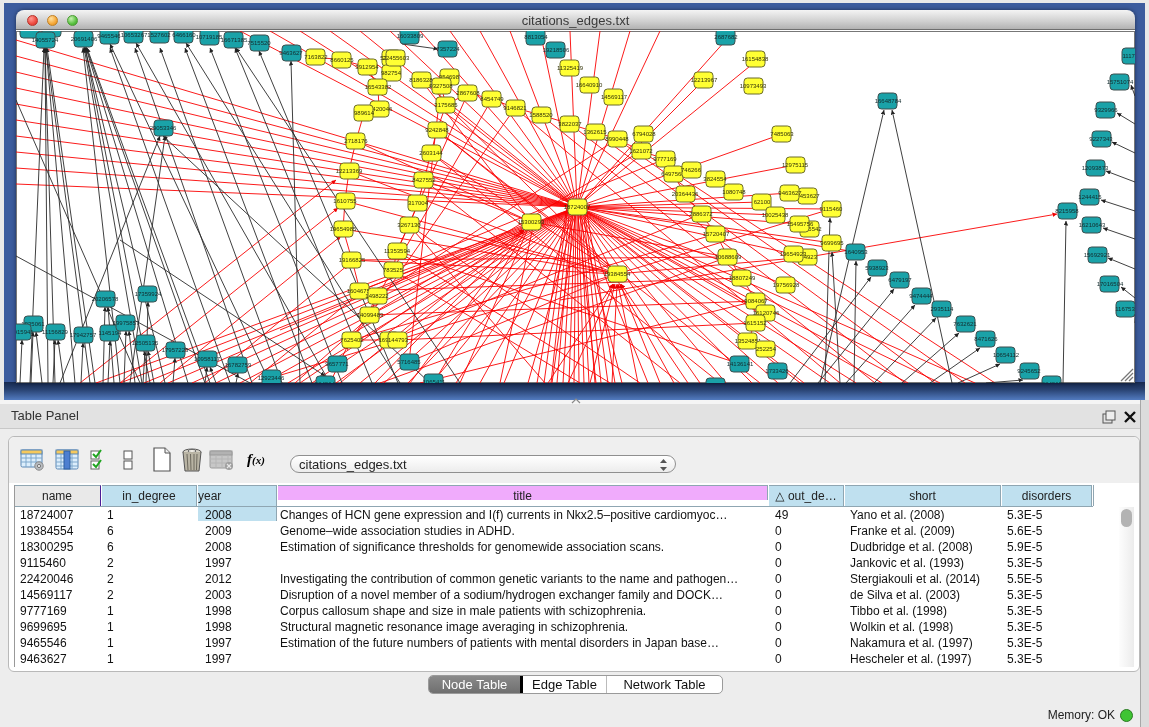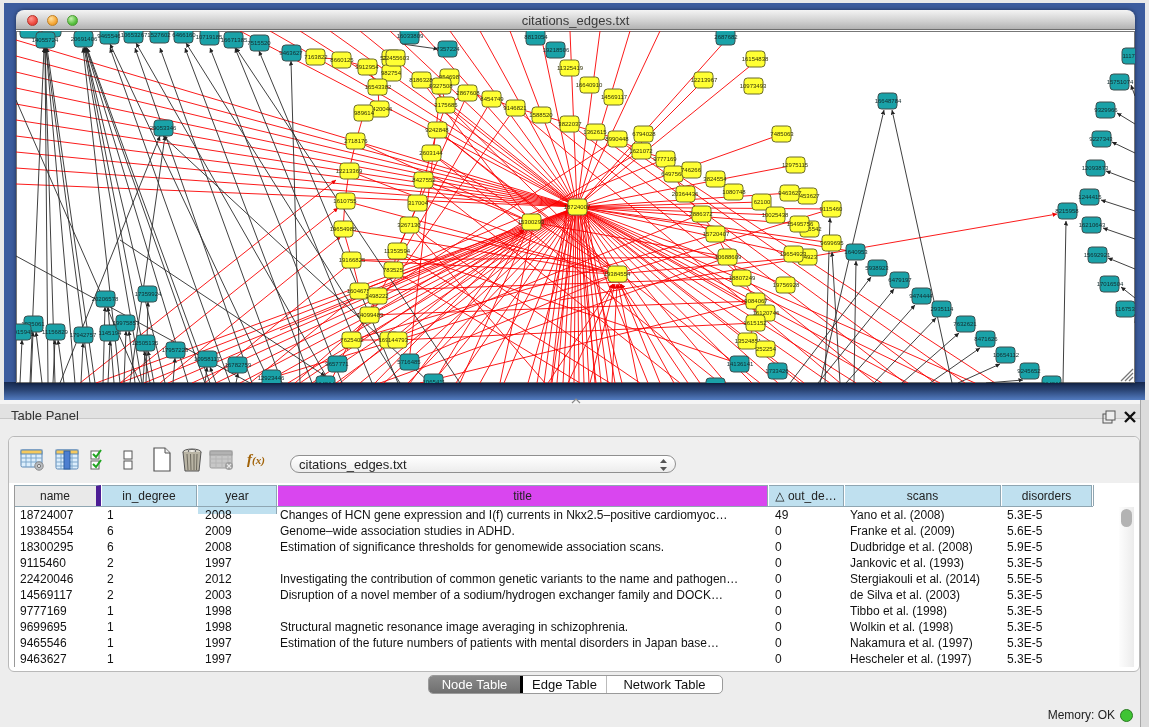--- a/index.html
+++ b/index.html
@@ -828,21 +828,21 @@
         <line x1="1129" y1="381" x2="1133" y2="377"></line>
       </g>
 </g>
 </svg>
 
 <div class="abs" style="left:0;top:400px;width:1149px;height:327px;background:#ededed"></div>
 <div class="abs" style="left:0;top:400px;width:1149px;height:4px;background:#f5f5f5"></div>
 <svg class="abs" style="left:570px;top:398px" width="12" height="6" viewBox="0 0 12 6">
     <path d="M2 5 L6 1 L10 5" stroke="#8a8a8a" stroke-width="1.2" fill="none"></path>
   </svg>
-<div class="abs" style="left:0;top:404px;width:1149px;height:15px;background:#e2e2e2;border-bottom:1px solid #c8c8c8">
+<div class="abs" style="left:0;top:404px;width:1149px;height:25px;background:#e2e2e2;border-bottom:1px solid #c8c8c8">
   <div style="position:absolute;left:11px;top:4px;font-size:13px;color:#333">Table Panel</div>
   <svg width="14" height="14" style="position:absolute;left:1102px;top:6px" viewBox="0 0 14 14">
     <rect x="1" y="4" width="9" height="9" fill="none" stroke="#555"></rect>
       <rect x="4" y="1" width="9" height="9" fill="#eee" stroke="#555"></rect>
   </svg>
   <svg width="14" height="14" style="position:absolute;left:1123px;top:6px" viewBox="0 0 14 14">
     <path d="M2 2 L12 12 M12 2 L2 12" stroke="#111" stroke-width="2.4"></path>
   </svg>
 </div>
 
@@ -905,37 +905,37 @@
       <g stroke="#b5b5b5">
         <line x1="1" y1="11" x2="23" y2="11"></line>
         <line x1="1" y1="15" x2="23" y2="15"></line>
         <line x1="7" y1="7" x2="7" y2="20"></line>
         <line x1="13" y1="7" x2="13" y2="20"></line>
         <line x1="19" y1="7" x2="19" y2="20"></line>
       </g>
       <circle cx="20" cy="18" r="4" fill="#9f9f9f"></circle>
       <path d="M18 16 L22 20 M22 16 L18 20" stroke="#e7e7e7" stroke-width="1.2"></path>
     </svg></div>
-<div class="abs" style="left:247px;top:451px;font-family:'Liberation Serif',serif;font-style:italic;font-weight:bold;font-size:15px;color:#a16207">f<span style="font-size:11px">(x)</span></div>
+<div class="abs" style="left:247px;top:451px;font-family:'Liberation Serif',serif;font-style:italic;font-weight:bold;font-size:15px;color:#000000">f<span style="font-size:11px">(x)</span></div>
 
 <div class="abs" style="left:290px;top:455px;width:386px;height:18px;border:1px solid #8f8f8f;border-radius:9px;background:linear-gradient(180deg,#fff,#ececec);font-size:13px;color:#222;line-height:17px;padding-left:8px">citations_edges.txt
   <svg width="9" height="12" style="position:absolute;right:7px;top:3px" viewBox="0 0 9 12">
       <path d="M4.5 0 L8 4 L1 4 z" fill="#555"></path>
       <path d="M4.5 12 L8 8 L1 8 z" fill="#555"></path>
     </svg>
 </div>
 
 <div class="abs" style="left:0px;top:485px;width:1149px;height:183px">
   <div style="position:absolute;left:0;top:0;width:1149px;height:0"></div>
-  <div style="position:absolute;left:14px;top:0;width:87px;height:21px;background:#e9e9e9;border-right:5px solid #4c1d95;border-top:1px solid #8fa6b2;line-height:21px;text-align:center;font-size:12px;color:#222">name</div>
+  <div style="position:absolute;left:14px;top:0;width:87px;height:21px;background:#e9e9e9;border-right:1px solid #4c1d95;border-top:1px solid #8fa6b2;line-height:21px;text-align:center;font-size:12px;color:#222">name</div>
     <div style="position:absolute;left:102px;top:0;width:95px;height:21px;background:#bfe0ef;border-right:1px solid #8fa6b2;border-top:1px solid #8fa6b2;line-height:21px;text-align:center;font-size:12px;color:#222">in_degree</div>
-    <div style="position:absolute;left:198px;top:0;width:79px;height:29px;background:#bfe0ef;border-right:1px solid #8fa6b2;border-top:1px solid #8fa6b2;line-height:21px;text-align:center;font-size:12px;color:#222">year</div>
-    <div style="position:absolute;left:278px;top:0;width:490px;height:21px;background:#d946ef;border-right:1px solid #8fa6b2;border-top:1px solid #8fa6b2;line-height:21px;text-align:center;font-size:12px;color:#222">title</div>
+    <div style="position:absolute;left:198px;top:0;width:79px;height:36px;background:#bfe0ef;border-right:1px solid #8fa6b2;border-top:1px solid #8fa6b2;line-height:21px;font-size:12px;color:#222">year</div>
+    <div style="position:absolute;left:278px;top:0;width:490px;height:15px;background:#f0abfc;border-right:1px solid #8fa6b2;border-top:1px solid #8fa6b2;line-height:21px;text-align:center;font-size:12px;color:#222">title</div>
     <div style="position:absolute;left:769px;top:0;width:75px;height:21px;background:#bfe0ef;border-right:1px solid #8fa6b2;border-top:1px solid #8fa6b2;line-height:21px;text-align:center;font-size:12px;color:#222">△ out_de…</div>
-    <div style="position:absolute;left:845px;top:0;width:156px;height:21px;background:#bfe0ef;border-right:1px solid #8fa6b2;border-top:1px solid #8fa6b2;line-height:21px;text-align:center;font-size:12px;color:#222">scans</div>
+    <div style="position:absolute;left:845px;top:0;width:156px;height:21px;background:#bfe0ef;border-right:1px solid #8fa6b2;border-top:1px solid #8fa6b2;line-height:21px;text-align:center;font-size:12px;color:#222">short</div>
     <div style="position:absolute;left:1002px;top:0;width:90px;height:21px;background:#bfe0ef;border-right:1px solid #8fa6b2;border-top:1px solid #8fa6b2;line-height:21px;text-align:center;font-size:12px;color:#222">disorders</div>
   <div style="position:absolute;left:14px;top:21px;width:1079px;height:1px;background:#8fa6b2"></div>
   <div style="position:absolute;left:0;top:22px;width:1121px;height:16px;font-size:12px;line-height:16px;color:#111">
       <div style="position:absolute;left:20px;top:0;width:82px;height:16px;overflow:hidden;white-space:nowrap">18724007</div>
       <div style="position:absolute;left:107px;top:0;width:91px;height:16px;overflow:hidden;white-space:nowrap">1</div>
       <div style="position:absolute;left:205px;top:0;width:73px;height:16px;overflow:hidden;white-space:nowrap">2008</div>
       <div style="position:absolute;left:280px;top:0;width:489px;height:16px;overflow:hidden;white-space:nowrap">Changes of HCN gene expression and I(f) currents in Nkx2.5–positive cardiomyoc…</div>
       <div style="position:absolute;left:775px;top:0;width:70px;height:16px;overflow:hidden;white-space:nowrap">49</div>
       <div style="position:absolute;left:850px;top:0;width:152px;height:16px;overflow:hidden;white-space:nowrap">Yano et al. (2008)</div>
       <div style="position:absolute;left:1007px;top:0;width:86px;height:16px;overflow:hidden;white-space:nowrap">5.3E-5</div>
@@ -981,20 +981,21 @@
       <div style="position:absolute;left:205px;top:0;width:73px;height:16px;overflow:hidden;white-space:nowrap">2003</div>
       <div style="position:absolute;left:280px;top:0;width:489px;height:16px;overflow:hidden;white-space:nowrap">Disruption of a novel member of a sodium/hydrogen exchanger family and DOCK…</div>
       <div style="position:absolute;left:775px;top:0;width:70px;height:16px;overflow:hidden;white-space:nowrap">0</div>
       <div style="position:absolute;left:850px;top:0;width:152px;height:16px;overflow:hidden;white-space:nowrap">de Silva et al. (2003)</div>
       <div style="position:absolute;left:1007px;top:0;width:86px;height:16px;overflow:hidden;white-space:nowrap">5.3E-5</div>
     </div>
     <div style="position:absolute;left:0;top:118px;width:1121px;height:16px;font-size:12px;line-height:16px;color:#111">
       <div style="position:absolute;left:20px;top:0;width:82px;height:16px;overflow:hidden;white-space:nowrap">9777169</div>
       <div style="position:absolute;left:107px;top:0;width:91px;height:16px;overflow:hidden;white-space:nowrap">1</div>
       <div style="position:absolute;left:205px;top:0;width:73px;height:16px;overflow:hidden;white-space:nowrap">1998</div>
+      <div style="position:absolute;left:280px;top:0;width:489px;height:16px;overflow:hidden;white-space:nowrap">Corpus callosum shape and size in male patients with schizophrenia.</div>
       <div style="position:absolute;left:775px;top:0;width:70px;height:16px;overflow:hidden;white-space:nowrap">0</div>
       <div style="position:absolute;left:850px;top:0;width:152px;height:16px;overflow:hidden;white-space:nowrap">Tibbo et al. (1998)</div>
       <div style="position:absolute;left:1007px;top:0;width:86px;height:16px;overflow:hidden;white-space:nowrap">5.3E-5</div>
     </div>
     <div style="position:absolute;left:0;top:134px;width:1121px;height:16px;font-size:12px;line-height:16px;color:#111">
       <div style="position:absolute;left:20px;top:0;width:82px;height:16px;overflow:hidden;white-space:nowrap">9699695</div>
       <div style="position:absolute;left:107px;top:0;width:91px;height:16px;overflow:hidden;white-space:nowrap">1</div>
       <div style="position:absolute;left:205px;top:0;width:73px;height:16px;overflow:hidden;white-space:nowrap">1998</div>
       <div style="position:absolute;left:280px;top:0;width:489px;height:16px;overflow:hidden;white-space:nowrap">Structural magnetic resonance image averaging in schizophrenia.</div>
       <div style="position:absolute;left:775px;top:0;width:70px;height:16px;overflow:hidden;white-space:nowrap">0</div>

